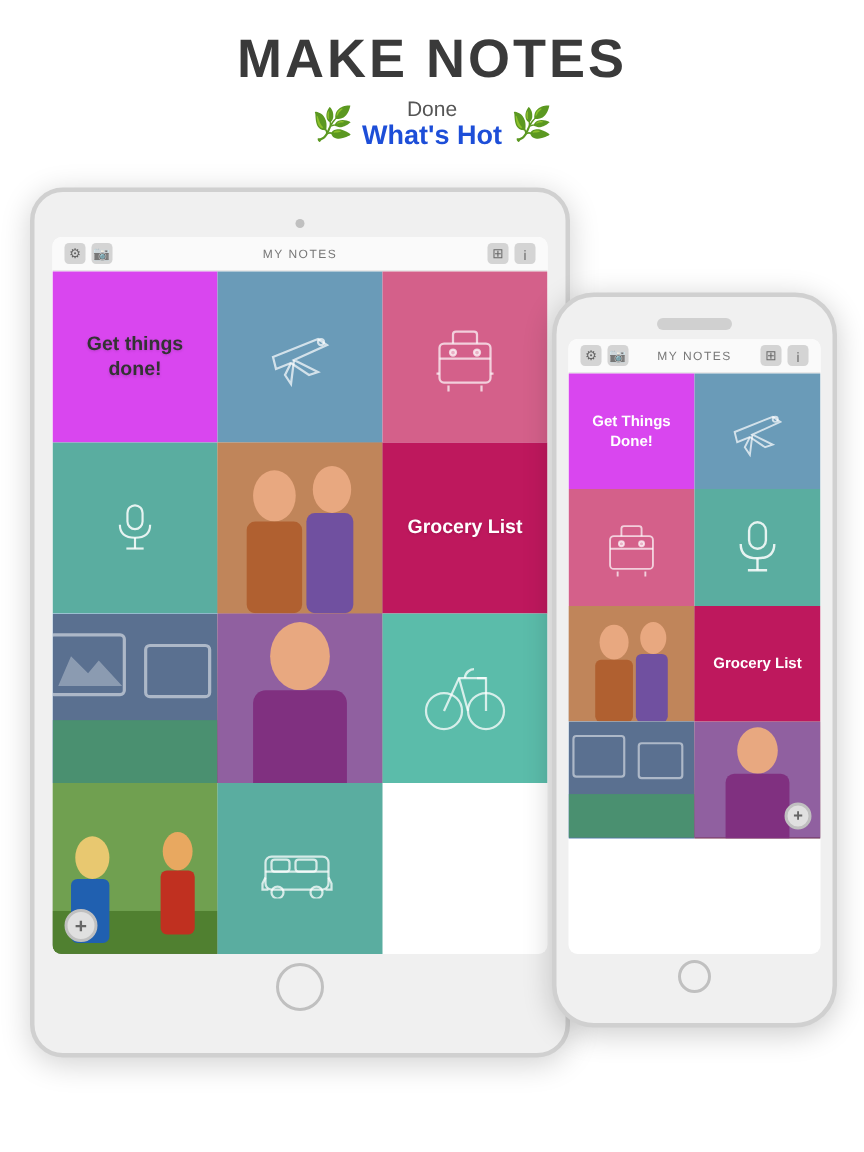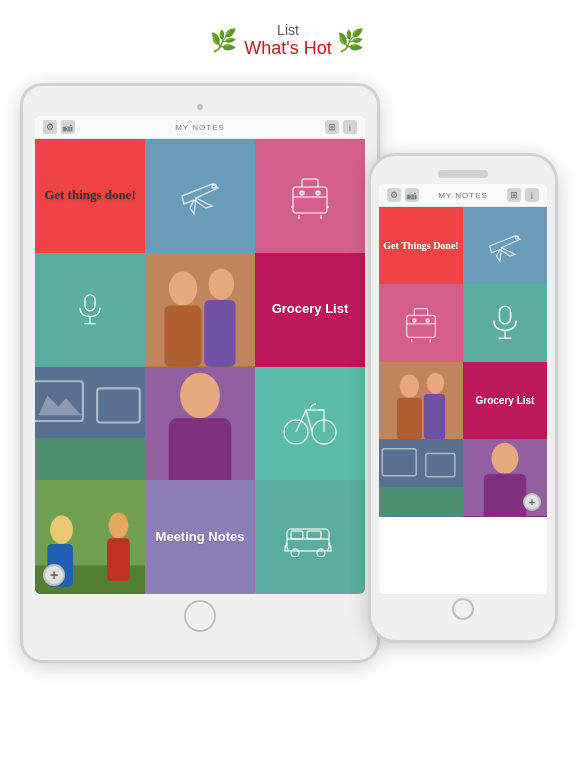--- a/index.html
+++ b/index.html
@@ -39,22 +39,22 @@
       display: flex;
       flex-direction: column;
       align-items: center;
     }
     .apple-logo {
       font-size: 14px;
       color: #555;
     }
     .whats-hot {
       font-size: 18px;
-      font-weight: 400;
-      color: #b91c1c;
+      font-weight: 700;
+      color: #1d4ed8;
     }
 
     
     .devices-area {
       position: relative;
       width: 576px;
       height: 620px;
       margin-top: 6px;
     }
 
@@ -194,21 +194,21 @@
       text-align: center;
       padding: 4px;
       line-height: 1.3;
       text-shadow: 0 1px 2px rgba(0,0,0,0.15);
     }
     .cell-text-dark {
       color: #333;
     }
 
     
-    .bg-yellow { background: #ef4444; font-family: Liberation Serif, serif; }
+    .bg-yellow { background: #d946ef; }
     .bg-steel-blue { background: #6a9bb8; }
     .bg-pink { background: #d4608a; }
     .bg-teal { background: #5aada0; }
     .bg-lavender { background: #8b7fb5; }
     .bg-slate { background: #be185d; }
     .bg-light-teal { background: #5bbcaa; }
 
     
     .mic-icon svg { width: 36px; height: 36px; }
 
@@ -266,24 +266,25 @@
       color: #fff;
       text-align: center;
       padding: 3px;
       line-height: 1.3;
     }
   </style>
 </head>
 <body>
 
 <div class="header">
+  <div class="header-title">MAKE NOTES</div>
   <div class="badge-area">
     <span class="laurel">🌿</span>
     <div class="badge-inner">
-      <span class="apple-logo"> List</span>
+      <span class="apple-logo"> Done</span>
       <span class="whats-hot">What's Hot</span>
     </div>
     <span class="laurel">🌿</span>
   </div>
 </div>
 
 <div class="devices-area">
 
   <div class="ipad">
     <div class="ipad-camera"></div>
@@ -392,23 +393,20 @@
             <rect y="60" width="100" height="20" fill="#508030"></rect>
             <ellipse cx="30" cy="35" rx="8" ry="10" fill="#e8c870"></ellipse>
             <rect x="20" y="45" width="18" height="30" rx="3" fill="#2060b0"></rect>
             <ellipse cx="70" cy="32" rx="7" ry="9" fill="#e8a860"></ellipse>
             <rect x="62" y="41" width="16" height="30" rx="3" fill="#c03020"></rect>
           </svg>
           <div class="plus-btn">
             <span>+</span>
           </div>
         </div>
-        <div class="grid-cell bg-lavender">
-          <span class="cell-text">Meeting Notes</span>
-        </div>
         <div class="grid-cell bg-teal van-doodle">
           <svg width="58" height="40" viewBox="0 0 58 40">
             <g fill="none" stroke="rgba(255,255,255,0.75)" stroke-width="1.5">
               <rect x="6" y="12" width="42" height="22" rx="4"></rect>
               <path d="M6,22 L48,22"></path>
               <rect x="10" y="14" width="12" height="8" rx="2"></rect>
               <rect x="26" y="14" width="14" height="8" rx="2"></rect>
               <circle cx="14" cy="36" r="4"></circle>
               <circle cx="40" cy="36" r="4"></circle>
               <path d="M6,26 L4,30 L4,34 L8,34"></path>

